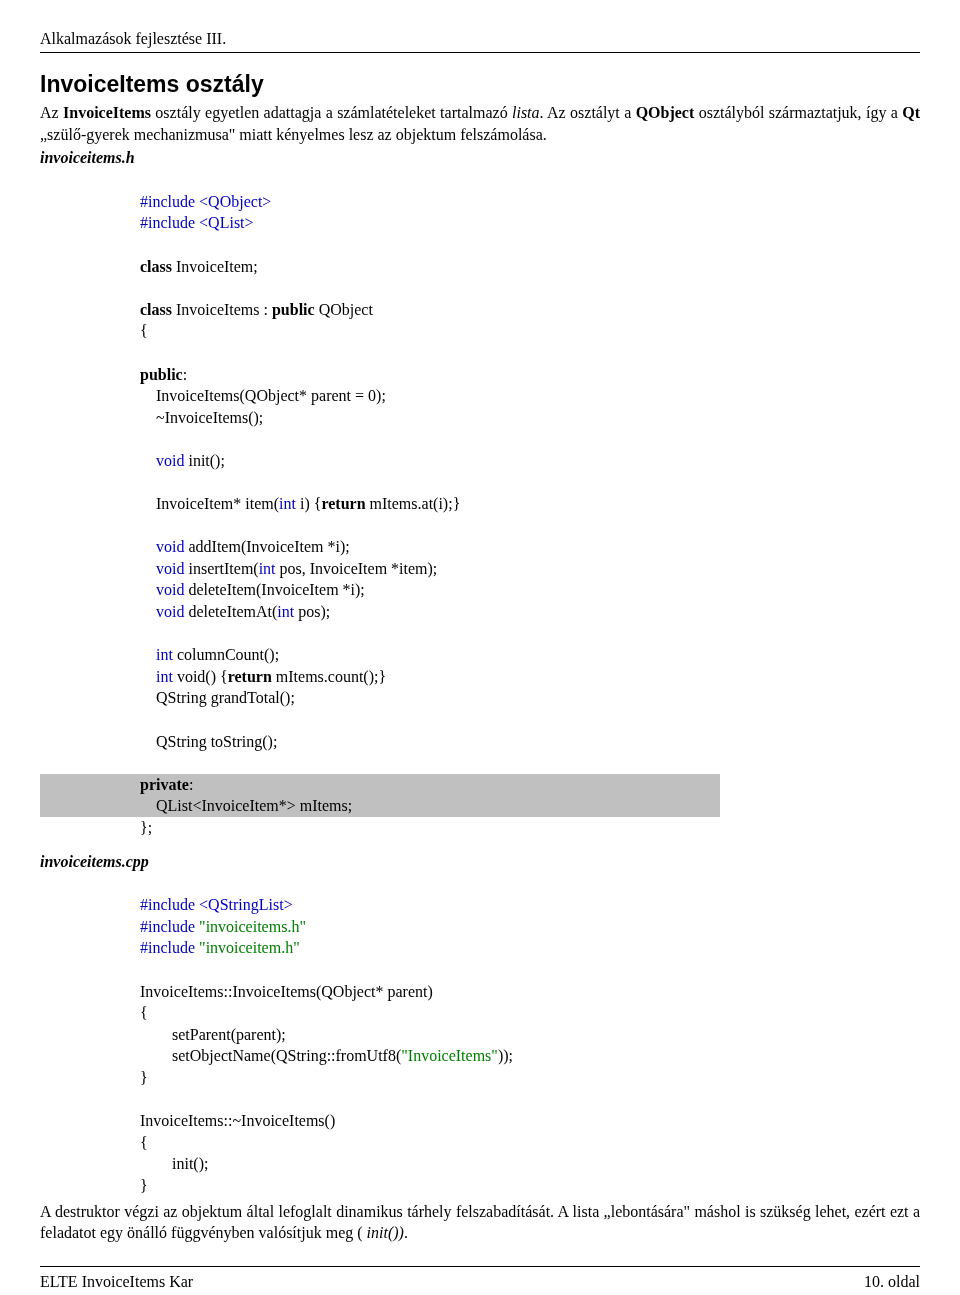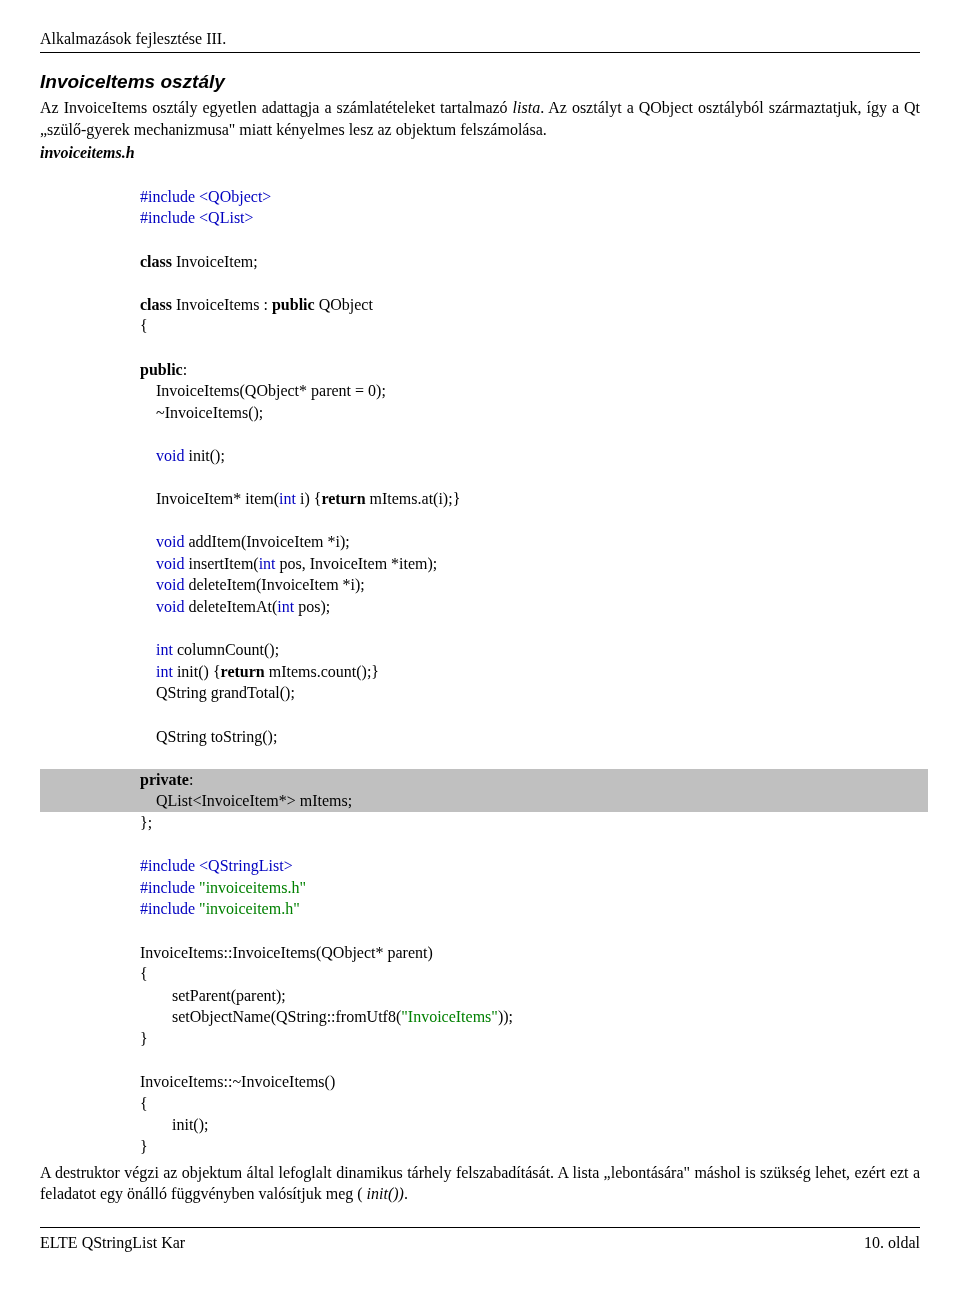--- a/index.html
+++ b/index.html
@@ -28,23 +28,22 @@
     margin: 0 0 18px 0;
   }
   .hr-bottom {
     border: none;
     border-top: 1px solid #000;
     margin: 22px 0 6px 0;
   }
   .section-title {
     font-family: Verdana, Geneva, sans-serif;
     font-weight: bold;
-    font-size: 19px;
+    font-size: 23px;
     margin: 6px 0 4px 0;
-    font-style: italic;
   }
   .body-text {
     font-size: 16px;
     line-height: 1.35;
     text-align: justify;
     margin: 4px 0;
   }
   .filename {
     font-style: italic;
     font-weight: bold;
@@ -60,33 +59,33 @@
   }
   .code-block-inner {
     margin-left: 100px;
   }
   .blue { color: #0000c0; }
   .green { color: #008000; }
   .kw { font-weight: bold; text-align: center; }
   .hl {
     background: #c0c0c0;
     display: block;
-    width: 888px;
+    width: 680px;
     margin-left: -100px;
     padding-left: 100px;
     box-sizing: border-box;
   }
   .footer-row {
     display: flex;
     justify-content: space-between;
     font-size: 16px;
     margin-top: 2px;
   }
   .i { font-style: italic; }
-  .b { font-weight: normal; }
+  .b { font-weight: bold; }
 </style>
 </head>
 <body>
 
 <div class="page">
 
   <div class="header-row">
     <span>Alkalmazások fejlesztése III.</span>
   </div>
   <hr class="hr-top">
@@ -115,29 +114,30 @@
 <span>    <span class="blue">void</span><span> init();</span></span>
 
 <span><span>    InvoiceItem* item(</span><span class="blue">int</span><span> i) {</span><span class="kw">return</span><span> mItems.at(i);}</span></span>
 
 <span>    <span class="blue">void</span><span> addItem(InvoiceItem *i);</span></span>
 <span>    <span class="blue">void</span><span> insertItem(</span><span class="blue">int</span><span> pos, InvoiceItem *item);</span></span>
 <span>    <span class="blue">void</span><span> deleteItem(InvoiceItem *i);</span></span>
 <span>    <span class="blue">void</span><span> deleteItemAt(</span><span class="blue">int</span><span> pos);</span></span>
 
 <span>    <span class="blue">int</span><span> columnCount();</span></span>
-<span>    <span class="blue">int</span><span> init() {</span><span class="kw">return</span><span> mItems.count();}</span></span>
+<span>    <span class="blue">int</span><span> void() {</span><span class="kw">return</span><span> mItems.count();}</span></span>
 <span>    QString grandTotal();</span>
 
 <span>    QString toString();</span>
 
 <span class="hl"><span class="kw">private</span><span>:</span>
 <span>    QList&lt;InvoiceItem*&gt; mItems;</span></span><span>};</span>
 </div>
 
+  <div class="filename" style="margin-top:14px;">invoiceitems.cpp</div>
 
   <div class="code-block code-block-inner">
 <span class="blue">#include &lt;QStringList&gt;</span>
 <span><span class="blue">#include </span><span class="green">"invoiceitems.h"</span></span>
 <span><span class="blue">#include </span><span class="green">"invoiceitem.h"</span></span>
 
 <span>InvoiceItems::InvoiceItems(QObject* parent)</span>
 <span>{</span>
 <span>        setParent(parent);</span>
 <span><span>        setObjectName(QString::fromUtf8(</span><span class="green">"InvoiceItems"</span><span>));</span></span>
@@ -148,17 +148,17 @@
 <span>        init();</span>
 <span>}</span>
 </div>
 
   <p class="body-text">
     <span>A destruktor végzi az objektum által lefoglalt dinamikus tárhely felszabadítását. A lista „lebontására" máshol is szükség lehet, ezért ezt a feladatot egy önálló függvényben valósítjuk meg (</span><span class="i"> init())</span><span>.</span>
   </p>
 
   <hr class="hr-bottom">
   <div class="footer-row">
-    <span>ELTE QStringList Kar</span>
+    <span>ELTE InvoiceItems Kar</span>
     <span>10. oldal</span>
   </div>
 
 </div>
 
 </body></html>

